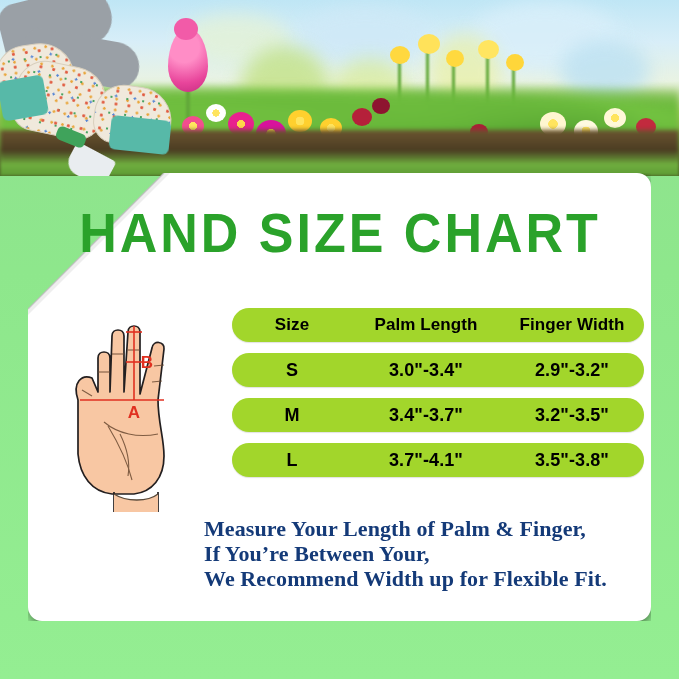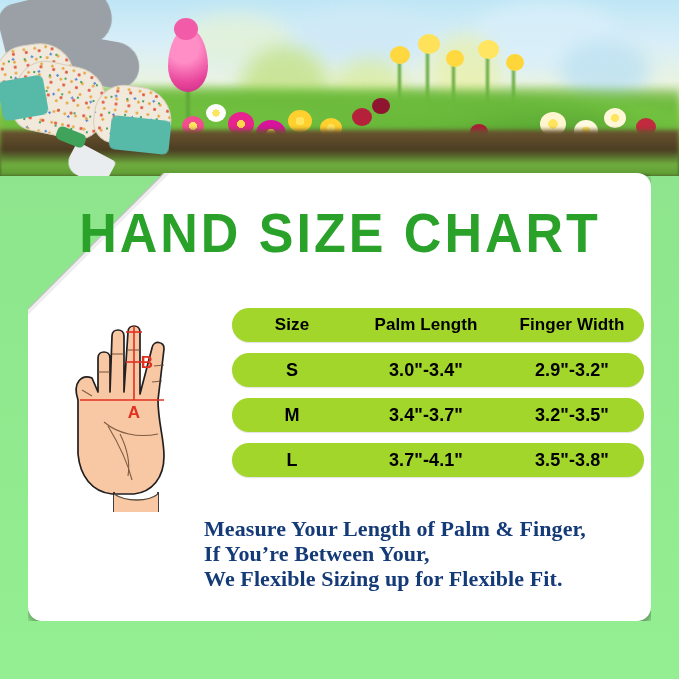--- a/index.html
+++ b/index.html
@@ -367,16 +367,16 @@
     <div class="row">
       <div class="cell c-size">L</div>
       <div class="cell c-palm">3.7"-4.1"</div>
       <div class="cell c-finger">3.5"-3.8"</div>
     </div>
   </div>
 
   <div class="note">
     <div>Measure Your Length of Palm &amp; Finger,</div>
     <div>If You’re Between Your,</div>
-    <div>We Flexible Sizing up for Flexible Fit.</div>
+    <div>We Recommend Width up for Flexible Fit.</div>
   </div>
 
 </div>
 
 </body></html>

